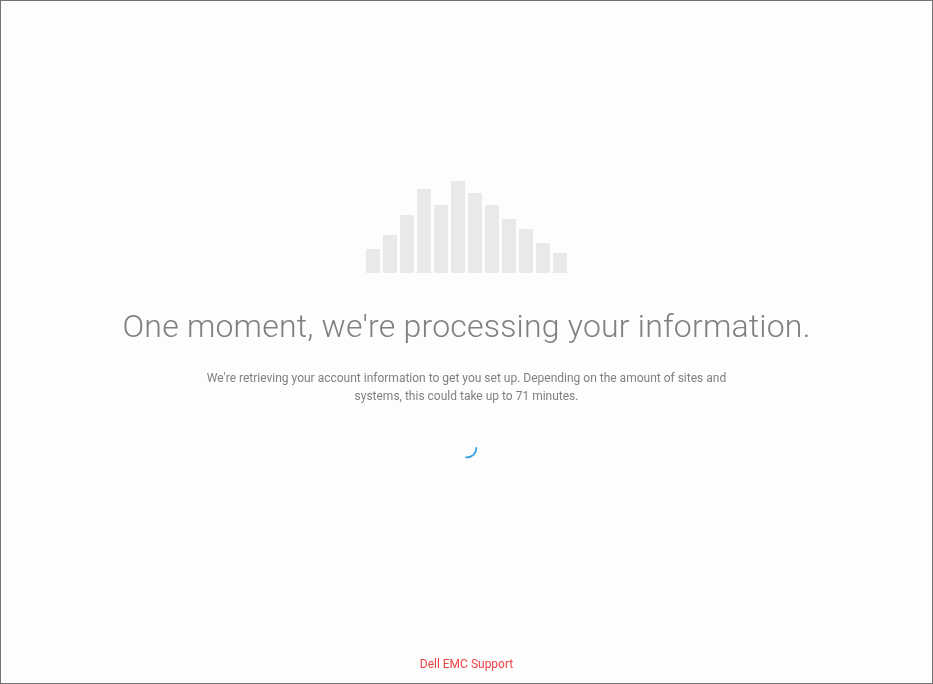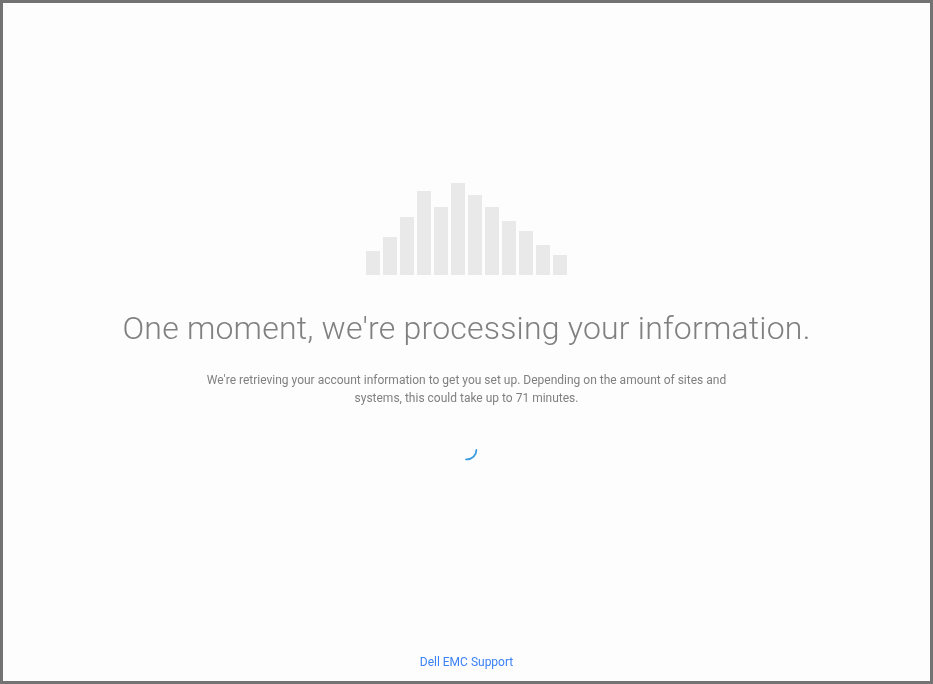--- a/index.html
+++ b/index.html
@@ -9,21 +9,21 @@
     }
     body {
       font-family: -apple-system, BlinkMacSystemFont, "Segoe UI", Roboto, Helvetica, Arial, sans-serif;
       width: 933px;
       height: 684px;
       overflow: hidden;
     }
     .window {
       width: 933px;
       height: 684px;
-      border: 3px solid #737373;
+      border: 1px solid #737373;
       background: #fdfdfd;
       position: relative;
       display: flex;
       flex-direction: column;
     }
     .content {
       flex: 1;
       width: 100%;
       display: flex;
       flex-direction: column;
@@ -70,21 +70,21 @@
     @keyframes rotate {
       100% { transform: rotate(360deg); }
     }
     .footer-link {
       position: absolute;
       bottom: 12px;
       left: 0;
       right: 0;
       text-align: center;
       font-size: 12px;
-      color: #3b82f6;
+      color: #ef4444;
       cursor: pointer;
     }
   </style>
 </head>
 <body>
 
 <div class="window">
   <div class="content">
 
     <div class="cloud-bars">

